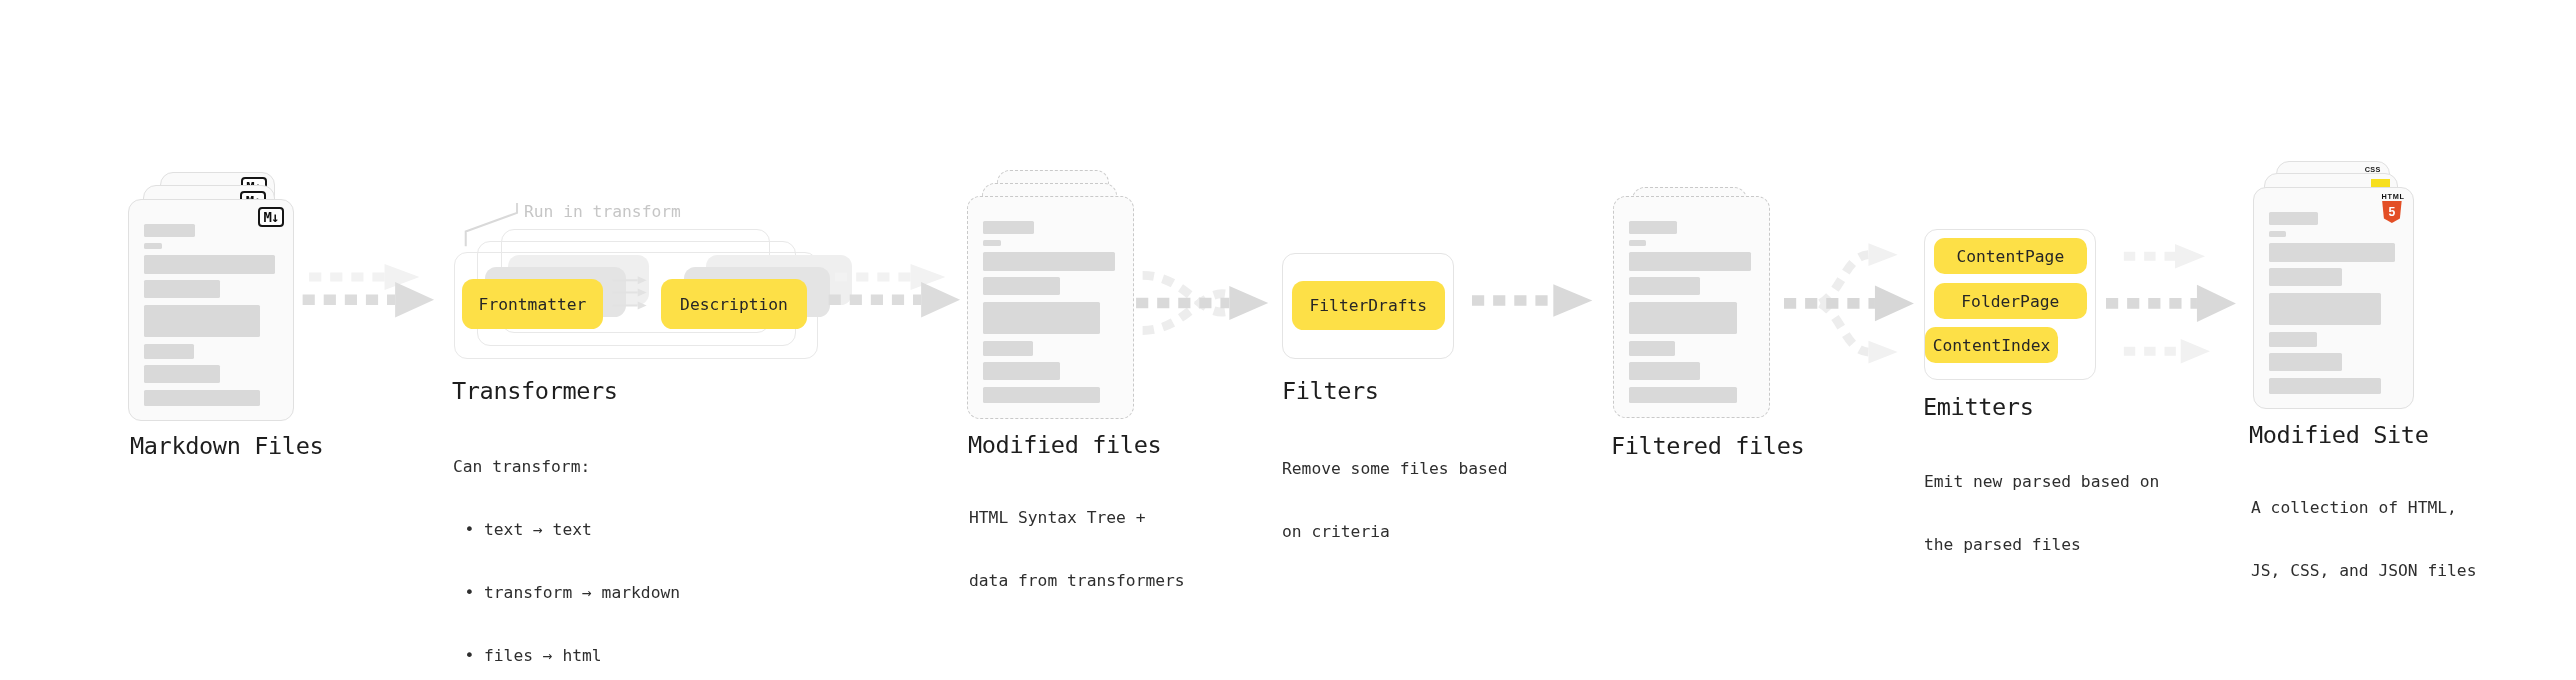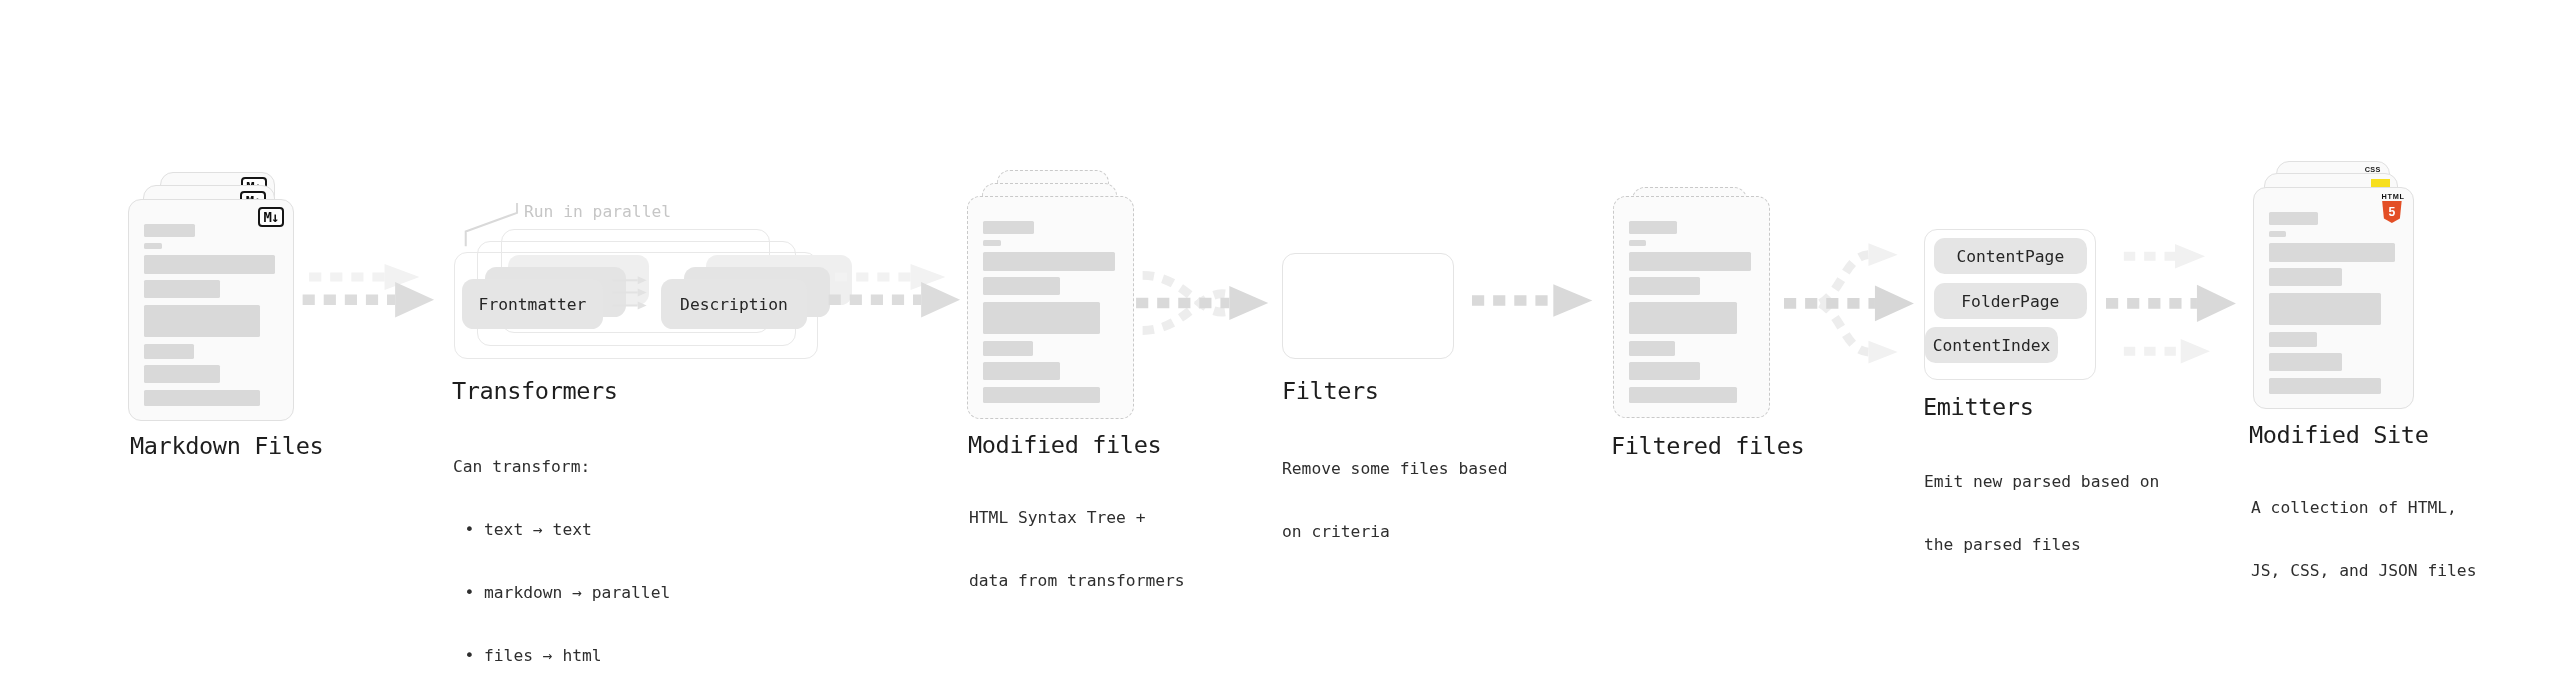--- a/index.html
+++ b/index.html
@@ -22,21 +22,21 @@
   .b7{height:18px;width:57%;}
   .b8{height:16.3px;width:87%;}
   
   .md-badge{position:absolute;border:2.4px solid #151515;border-radius:4.1px;background:#fff;color:#111;
     font-weight:bold;font-size:14px;line-height:14px;padding:0.8px 3.3px;letter-spacing:-0.8px;}
   
   .stage-title{position:absolute;font-size:23.6px;font-weight:500;color:#1e1e1e;letter-spacing:-0.4px;white-space:pre;}
   .stage-body{position:absolute;font-size:16.3px;line-height:21px;color:#2e2e2e;white-space:pre;}
   .stage-body .indent{padding-left:11.4px;}
   
-  .pill{position:absolute;background:#e5e5e5;border-radius:11.4px;display:flex;align-items:center;justify-content:center;
+  .pill{position:absolute;background:#fde047;border-radius:11.4px;display:flex;align-items:center;justify-content:center;
     font-size:16.3px;color:#262626;box-sizing:border-box;}
   .pill.ghost1{background:#e4e4e4;}
   .pill.ghost2{background:#efefef;}
   
   .frame{position:absolute;border:1.6px solid #e8e8e8;border-radius:13px;box-sizing:border-box;background:transparent;}
   .panel{position:absolute;border:1.6px solid #e4e4e4;border-radius:13px;background:#ffffff;box-sizing:border-box;}
   .annotation{position:absolute;font-size:16.3px;color:#c6c6c6;white-space:pre;}
   
   .html5-badge{position:absolute;width:21px;text-align:center;}
   .html5-top{font-size:7.3px;font-weight:bold;color:#111;letter-spacing:0.8px;line-height:7.3px;font-family:"Liberation Sans",sans-serif;}
@@ -81,21 +81,21 @@
     <line x1="10" y1="16" x2="103" y2="16" stroke="#f2f2f2" stroke-width="11" stroke-dasharray="15 11"></line>
     <polygon points="103,0 146,16 103,32" fill="#f2f2f2"></polygon>
     <line x1="2" y1="44" x2="116" y2="44" stroke="#dcdcdc" stroke-width="13" stroke-dasharray="15 11"></line>
     <polygon points="116,22 164,44 116,66" fill="#dcdcdc"></polygon>
   </svg>
 
   <div class="abs" style="left:439px;top:195px;width:398px;height:309px;">
     <svg style="left:16.3px;top:4.1px;" width="98" height="57" viewBox="0 0 120 70">
       <polyline points="76,5 76,17 13,40 13,58" fill="none" stroke="#d9d9d9" stroke-width="2.5"></polyline>
     </svg>
-    <div class="annotation" style="left:85px;top:6.5px;">Run in parallel</div>
+    <div class="annotation" style="left:85px;top:6.5px;">Run in transform</div>
 
     <div class="frame" style="left:62px;top:34px;width:269px;height:104px;"></div>
     <div class="frame" style="left:38px;top:46px;width:319px;height:105px;"></div>
     <div class="frame" style="left:15.4px;top:57px;width:364px;height:107px;"></div>
 
     <div class="pill ghost2" style="left:69px;top:60px;width:141px;height:50px;"></div>
     <div class="pill ghost1" style="left:46px;top:72px;width:141px;height:50px;"></div>
     <div class="pill" style="left:23px;top:84px;width:141px;height:50px;text-align:right;">Frontmatter</div>
 
     <svg style="left:171px;top:77px;" width="57" height="45" viewBox="0 0 70 55">
@@ -108,21 +108,21 @@
     </svg>
 
     <div class="pill ghost2" style="left:267px;top:60px;width:146px;height:50px;"></div>
     <div class="pill ghost1" style="left:245px;top:72px;width:146px;height:50px;"></div>
     <div class="pill" style="left:222px;top:84px;width:146px;height:50px;">Description</div>
   </div>
   <div class="stage-title" style="left:452px;top:377px;">Transformers</div>
   <div class="stage-body" style="left:453px;top:414px;">
     <div>Can transform:</div>
     <div class="indent">• text → text</div>
-    <div class="indent">• markdown → parallel</div>
+    <div class="indent">• transform → markdown</div>
     <div class="indent">• files → html</div>
   </div>
 
   <svg style="left:827px;top:264px;" width="142" height="65" viewBox="0 0 175 80">
     <line x1="10" y1="16" x2="103" y2="16" stroke="#f2f2f2" stroke-width="11" stroke-dasharray="15 11"></line>
     <polygon points="103,0 146,16 103,32" fill="#f2f2f2"></polygon>
     <line x1="2" y1="44" x2="116" y2="44" stroke="#dcdcdc" stroke-width="13" stroke-dasharray="15 11"></line>
     <polygon points="116,22 164,44 116,66" fill="#dcdcdc"></polygon>
   </svg>
 
@@ -150,20 +150,21 @@
 
   <svg style="left:1136px;top:264px;" width="138" height="77" viewBox="0 0 170 95">
     <path d="M8,14 C62,14 80,68 114,58" fill="none" stroke="#ededed" stroke-width="11" stroke-dasharray="14 11"></path>
     <path d="M8,82 C62,82 80,28 114,38" fill="none" stroke="#ededed" stroke-width="11" stroke-dasharray="14 11"></path>
     <line x1="0" y1="48" x2="115" y2="48" stroke="#d9d9d9" stroke-width="13" stroke-dasharray="15 11"></line>
     <polygon points="115,27 163,48 115,69" fill="#d9d9d9"></polygon>
   </svg>
 
   <div class="abs" style="left:1282px;top:253px;width:172px;height:106px;">
     <div class="panel" style="left:0;top:0;width:172px;height:106px;"></div>
+    <div class="pill" style="left:9.8px;top:28px;width:153px;height:49px;">FilterDrafts</div>
   </div>
   <div class="stage-title" style="left:1282px;top:377px;">Filters</div>
   <div class="stage-body" style="left:1282px;top:416px;">
     <div>Remove some files based</div>
     <div>on criteria</div>
   </div>
 
   <svg style="left:1472px;top:276px;" width="126" height="49" viewBox="0 0 155 60">
     <line x1="0" y1="30" x2="100" y2="30" stroke="#d9d9d9" stroke-width="13" stroke-dasharray="15 11"></line>
     <polygon points="100,10 148,30 100,50" fill="#d9d9d9"></polygon>

